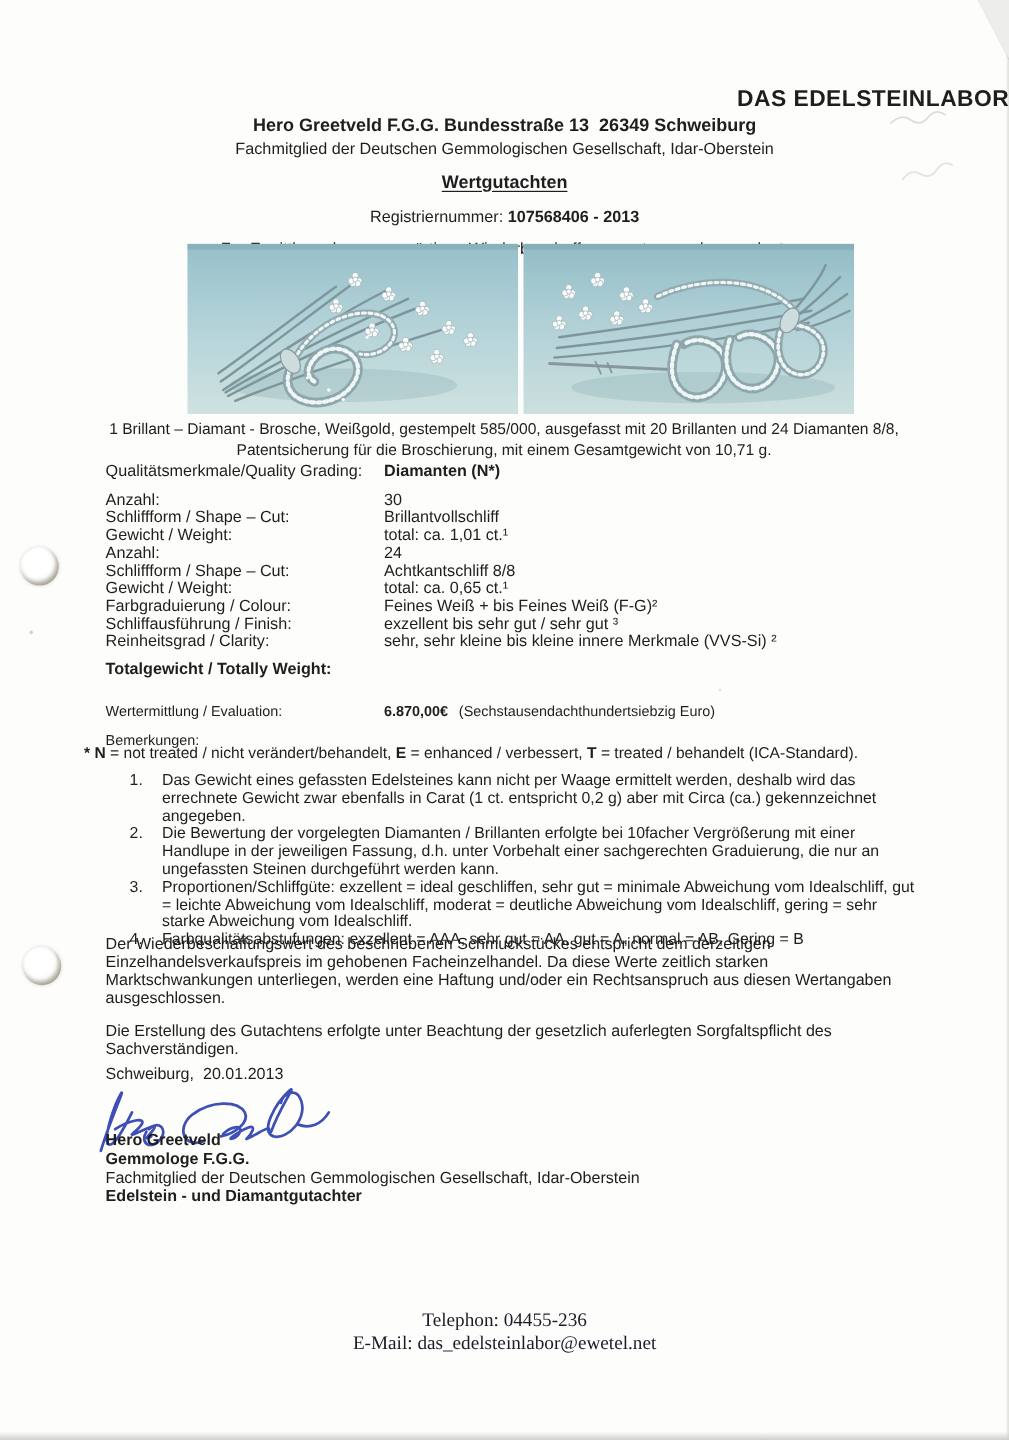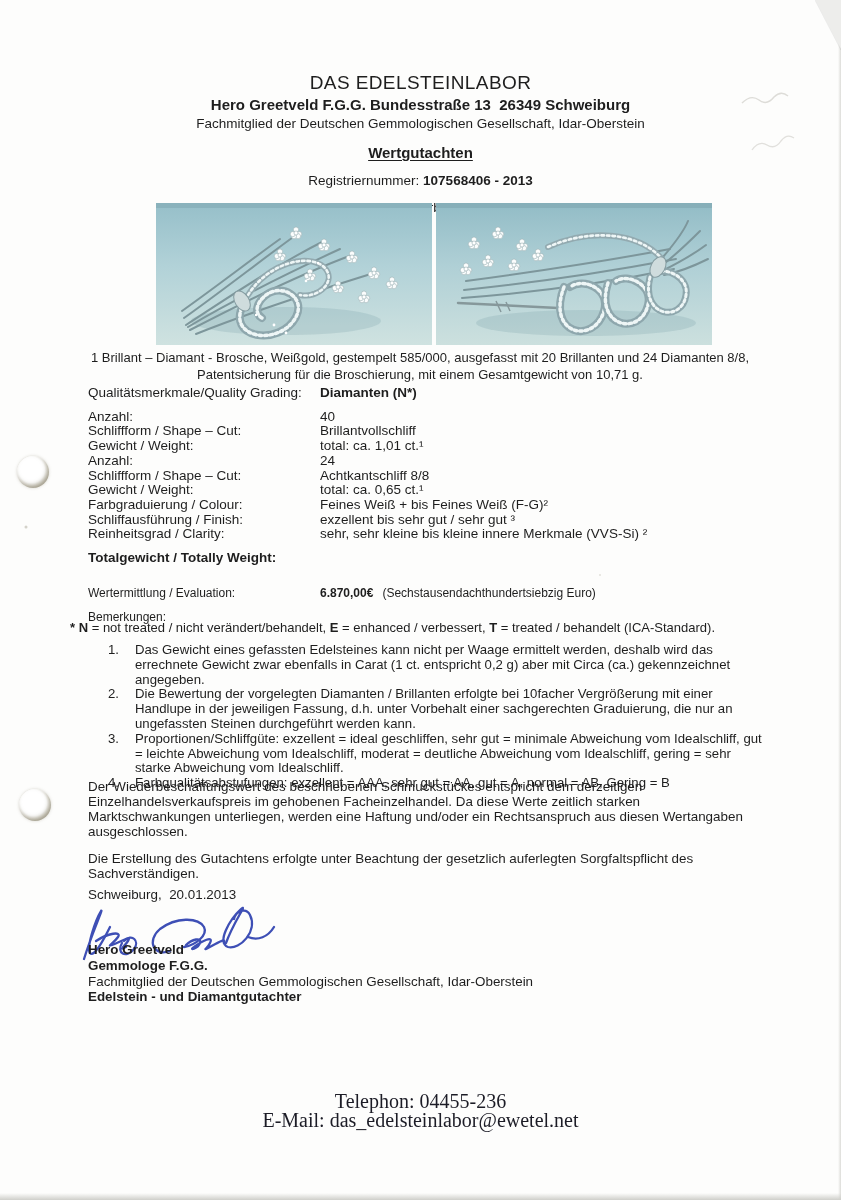--- a/index.html
+++ b/index.html
@@ -20,21 +20,21 @@
     background:linear-gradient(to left bottom,#ededeb 48%,rgba(0,0,0,0.07) 50%,transparent 52%);}
   
   .hole{position:absolute;width:32px;height:32px;border-radius:50%;
     background:radial-gradient(circle at 46% 44%, #ffffff 52%, #f1efe8 62%, #d8d4c6 74%, #f3f2ee 86%);
     box-shadow:inset -2px -3px 4px rgba(115,110,90,.5), inset 2px 2px 3px rgba(255,255,255,.9), 0 0 3px rgba(140,135,115,.35);}
   .hole-1{left:17px;top:456px;}
   .hole-2{left:19px;top:789px;}
 
   
   .header{position:absolute;top:72px;left:0;width:841px;text-align:center;}
-  .lab-title{font-size:19px;font-weight:normal;letter-spacing:.4px;margin:0;}
+  .lab-title{font-size:19px;font-weight:bold;letter-spacing:.4px;margin:0;text-align:right;}
   .lab-address{font-size:15px;font-weight:bold;margin-top:2px;}
   .lab-membership{font-size:13.5px;margin-top:3px;}
   .doc-type{font-size:15px;font-weight:bold;margin-top:13px;text-decoration:underline;text-underline-offset:2px;}
   .reg-line{font-size:13.5px;margin-top:12px;}
   .reg-line b{font-size:13.5px;}
   .intro-line{font-size:13.5px;margin-top:12px;}
 
   
   .photos{position:absolute;top:203px;left:156px;width:556px;display:flex;gap:4px;}
   .photo{width:276px;height:142px;overflow:hidden;}
@@ -70,21 +70,21 @@
   .para-2{position:absolute;top:852px;left:88px;width:655px;font-size:13.4px;line-height:14.9px;}
   .place-date{position:absolute;top:887px;left:88px;font-size:13.4px;}
 
   
   .signature-svg{position:absolute;top:897px;left:78px;width:250px;height:70px;}
   .sig-block{position:absolute;top:942px;left:88px;font-size:13.4px;line-height:15.8px;}
   .bold{font-weight:bold;}
 
   
   .footer{position:absolute;top:1092px;left:0;width:841px;text-align:center;
-    font-family:"Liberation Serif", serif;font-size:20px;line-height:18.8px;color:#1c1c26;}
+    font-family:"Liberation Serif", serif;font-size:16px;line-height:18.8px;color:#1c1c26;}
   .footer .url{text-decoration:underline;}
 
   
   .artifacts{position:absolute;inset:0;pointer-events:none;}
 </style>
 </head>
 <body>
 
 <div class="page">
 
@@ -327,21 +327,21 @@
   </div>
 
   <div class="grading">
     <div class="grow g-head">
       <span class="glbl">Qualitätsmerkmale/Quality Grading:</span>
       <span class="gval">Diamanten (N*)</span>
     </div>
     <div>
         <div class="grow">
           <span class="glbl">Anzahl:</span>
-          <span class="gval">40</span>
+          <span class="gval">30</span>
         </div>
         <div class="grow">
           <span class="glbl">Schliffform / Shape – Cut:</span>
           <span class="gval">Brillantvollschliff</span>
         </div>
         <div class="grow">
           <span class="glbl">Gewicht / Weight:</span>
           <span class="gval">total: ca. 1,01 ct.¹</span>
         </div>
         <div class="grow">

